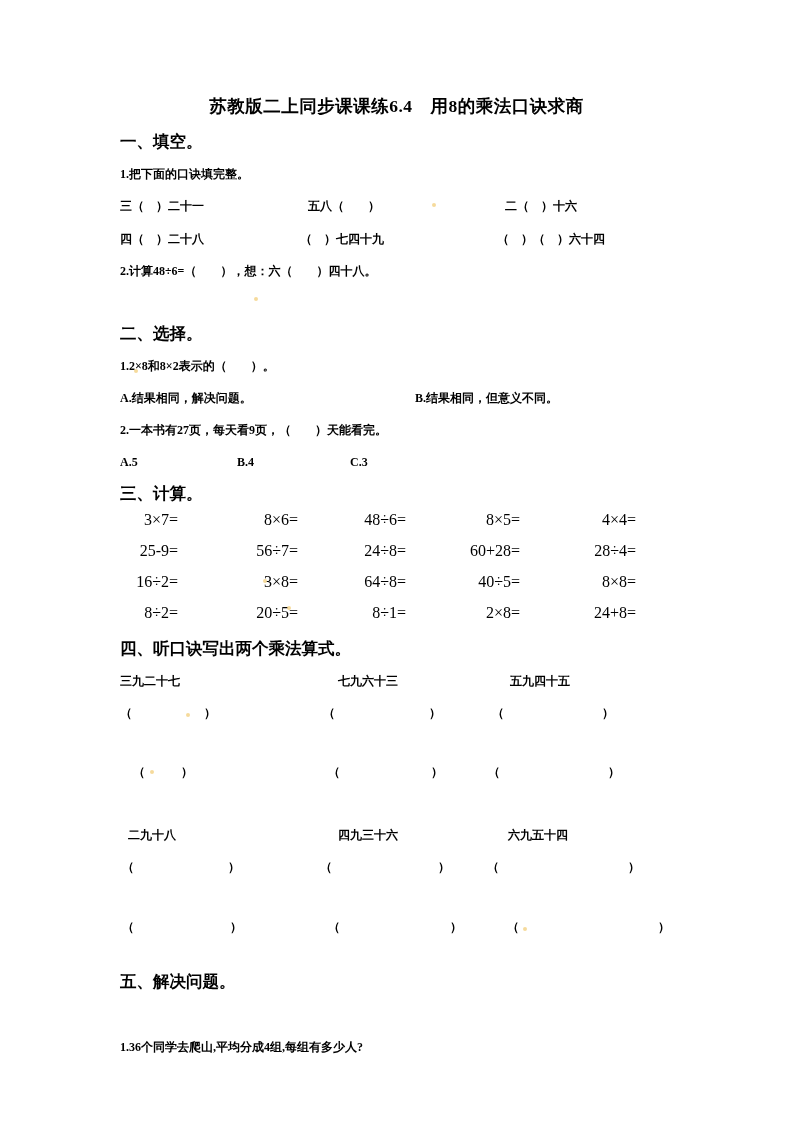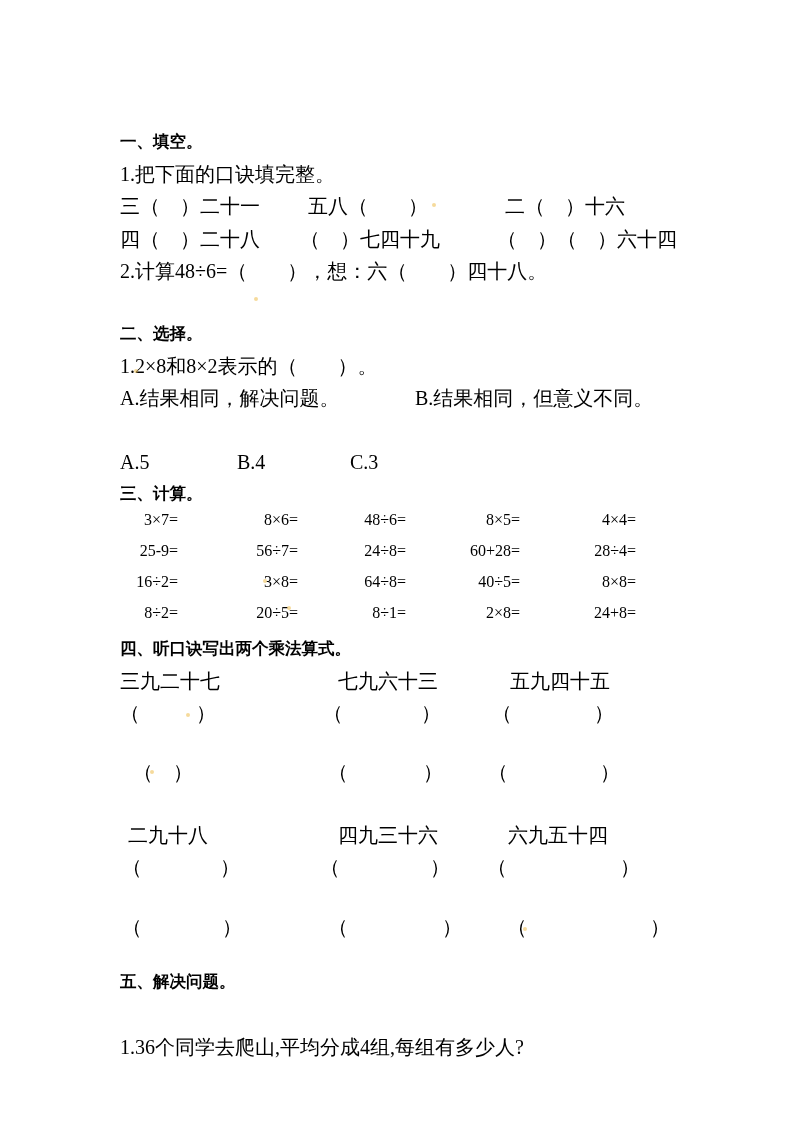--- a/index.html
+++ b/index.html
@@ -1,36 +1,37 @@
 <!DOCTYPE html>
 <html><head>
 <meta charset="utf-8">
 <style>
   * { margin:0; padding:0; box-sizing:border-box; }
   html,body { background:#ffffff; }
   body { font-family:"Liberation Serif","DejaVu Serif",serif; color:#000; }
   .page { position:relative; width:793px; height:1122px; margin:0 auto; background:#fff; overflow:hidden; }
   .title { position:absolute; top:94px; left:0; width:100%; text-align:center;
            font-weight:bold; font-size:17.5px; letter-spacing:.5px; }
-  .line { position:absolute; left:120px; height:32px; line-height:32px; font-size:20px; white-space:pre; }
+  .line { position:absolute; left:120px; height:32px; line-height:32px; font-size:12px; white-space:pre;font-weight:bold; }
   .bold { font-weight:bold; font-size:16.5px; }
   .abs  { position:absolute; top:0; white-space:pre;text-align:right; }
   .pair { position:absolute; top:0; display:flex; justify-content:space-between; }
   .calc-grid { position:absolute; left:120px; top:504px; display:grid;
                grid-template-columns:58px 120px 108px 114px 116px;
                grid-auto-rows:31px; justify-items:end;
                font-size:16px; line-height:31px; }
   .speck { position:absolute; width:4px; height:4px; border-radius:50%;
            background:#eec25a; opacity:.6; }
 </style>
 </head>
 <body>
 
 <div class="page">
 
+  <div class="title">苏教版二上同步课课练6.4　用8的乘法口诀求商</div>
 
   <div class="line bold" style="top:126px">一、填空。</div>
   <div class="line" style="top:158px">1.把下面的口诀填完整。</div>
 
   <div class="line" style="top:190px">
     <span class="abs" style="left:0">三（　）二十一</span>
     <span class="abs" style="left:188px">五八（　　）</span>
     <span class="abs" style="left:385px">二（　）十六</span>
   </div>
 
@@ -41,20 +42,21 @@
   </div>
 
   <div class="line" style="top:255px">2.计算48÷6=（　　），想：六（　　）四十八。</div>
 
   <div class="line bold" style="top:318px">二、选择。</div>
   <div class="line" style="top:350px">1.2×8和8×2表示的（　　）。</div>
   <div class="line" style="top:382px">
     <span class="abs" style="left:0">A.结果相同，解决问题。</span>
     <span class="abs" style="left:295px">B.结果相同，但意义不同。</span>
   </div>
+  <div class="line" style="top:414px">2.一本书有27页，每天看9页，（　　）天能看完。</div>
   <div class="line" style="top:446px">
     <span class="abs" style="left:0">A.5</span>
     <span class="abs" style="left:117px">B.4</span>
     <span class="abs" style="left:230px">C.3</span>
   </div>
 
   <div class="line bold" style="top:478px">三、计算。</div>
   <div class="calc-grid">
     <span>3×7=</span>
     <span>8×6=</span>

